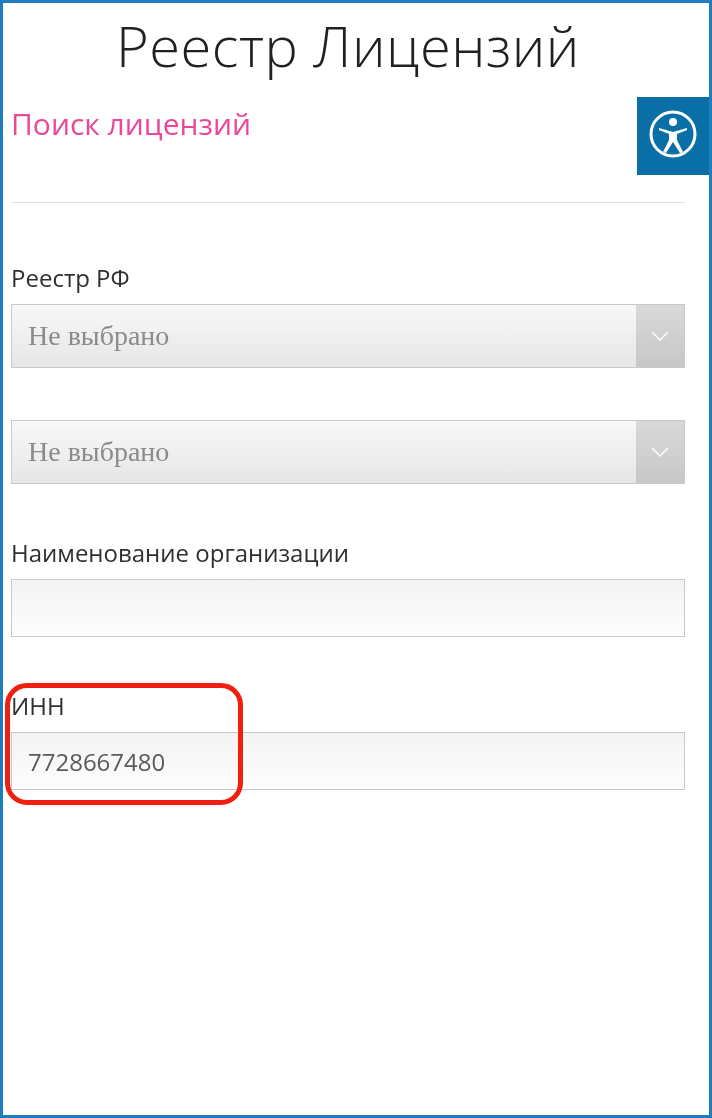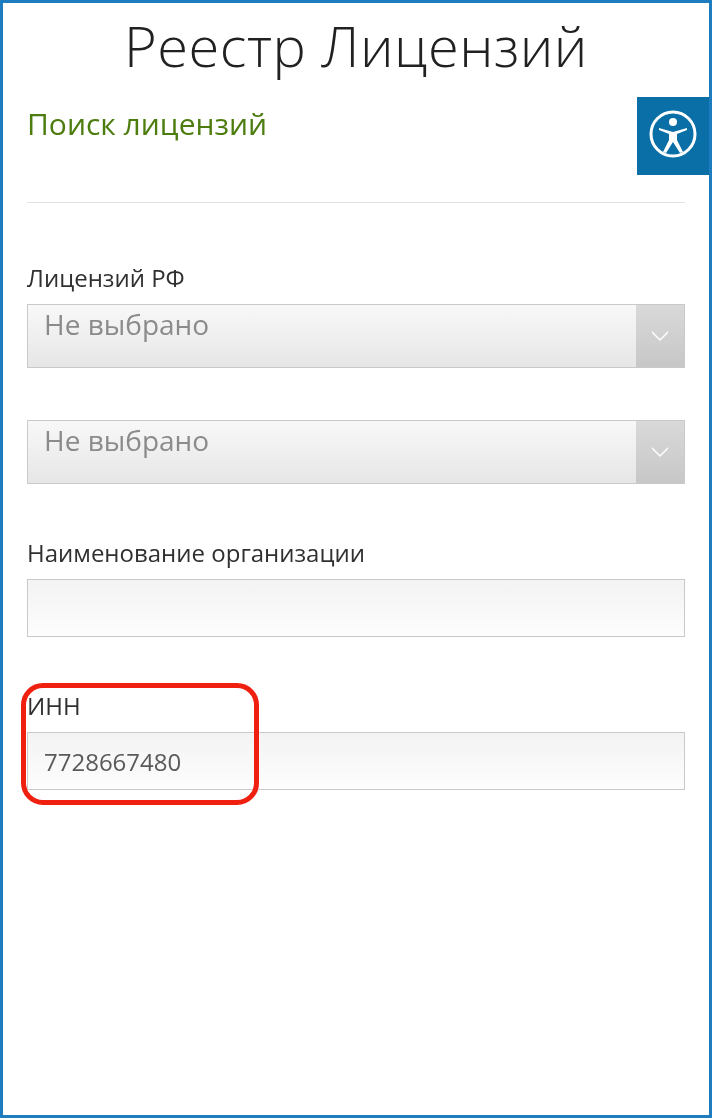--- a/index.html
+++ b/index.html
@@ -9,35 +9,35 @@
     }
     body {
       font-family: "Segoe UI", "Open Sans", Arial, sans-serif;
       background: #fff;
       width: 712px;
       height: 1118px;
       position: relative;
       border: 3px solid #1f7dbf;
     }
     .container {
-      padding: 0 24px 24px 24px;
+      padding: 0 24px 24px 8px;
     }
     .page-title {
       font-size: 56px;
       font-weight: 300;
       color: #212121;
       text-align: center;
       margin-top: 4px;
       margin-bottom: 20px;
       letter-spacing: 0.5px;
     }
     .search-title {
       font-size: 30px;
       font-weight: 400;
-      color: #4d7c0f;
+      color: #ec4899;
       margin-bottom: 58px;
     }
     .hr {
       border: none;
       border-top: 1px solid #e2e2e2;
       margin-bottom: 58px;
     }
     .form-group {
       margin-bottom: 52px;
     }
@@ -47,22 +47,23 @@
       color: #303030;
       margin-bottom: 10px;
       font-weight: 400;
     }
     .select-wrap {
       position: relative;
       height: 64px;
       border: 1px solid #c9c9c9;
       background: linear-gradient(to bottom, #f8f8f8 0%, #e6e6e6 100%);
       display: flex;
-      align-items: flex-start;
+      align-items: center;
       cursor: pointer;
+      font-family: Liberation Serif, serif;
     }
     .select-text {
       font-size: 28px;
       color: #8b8b8b;
       padding-left: 16px;
       flex: 1;
     }
     .select-arrow {
       width: 48px;
       height: 100%;
@@ -130,21 +131,21 @@
     </svg>
   </span>
 </div>
 
 <div class="container">
   <h1 class="page-title">Реестр Лицензий</h1>
   <div class="search-title">Поиск лицензий</div>
   <hr class="hr">
 
   <div class="form-group">
-    <label class="form-label">Лицензий РФ</label>
+    <label class="form-label">Реестр РФ</label>
     <div class="select-wrap">
       <span class="select-text">Не выбрано</span>
       <span class="select-arrow">
         <svg viewBox="0 0 16 10">
             <path d="M0 0 L8 8 L16 0 L16 2 L8 10 L0 2 Z"></path>
           </svg>
       </span>
     </div>
   </div>
 

